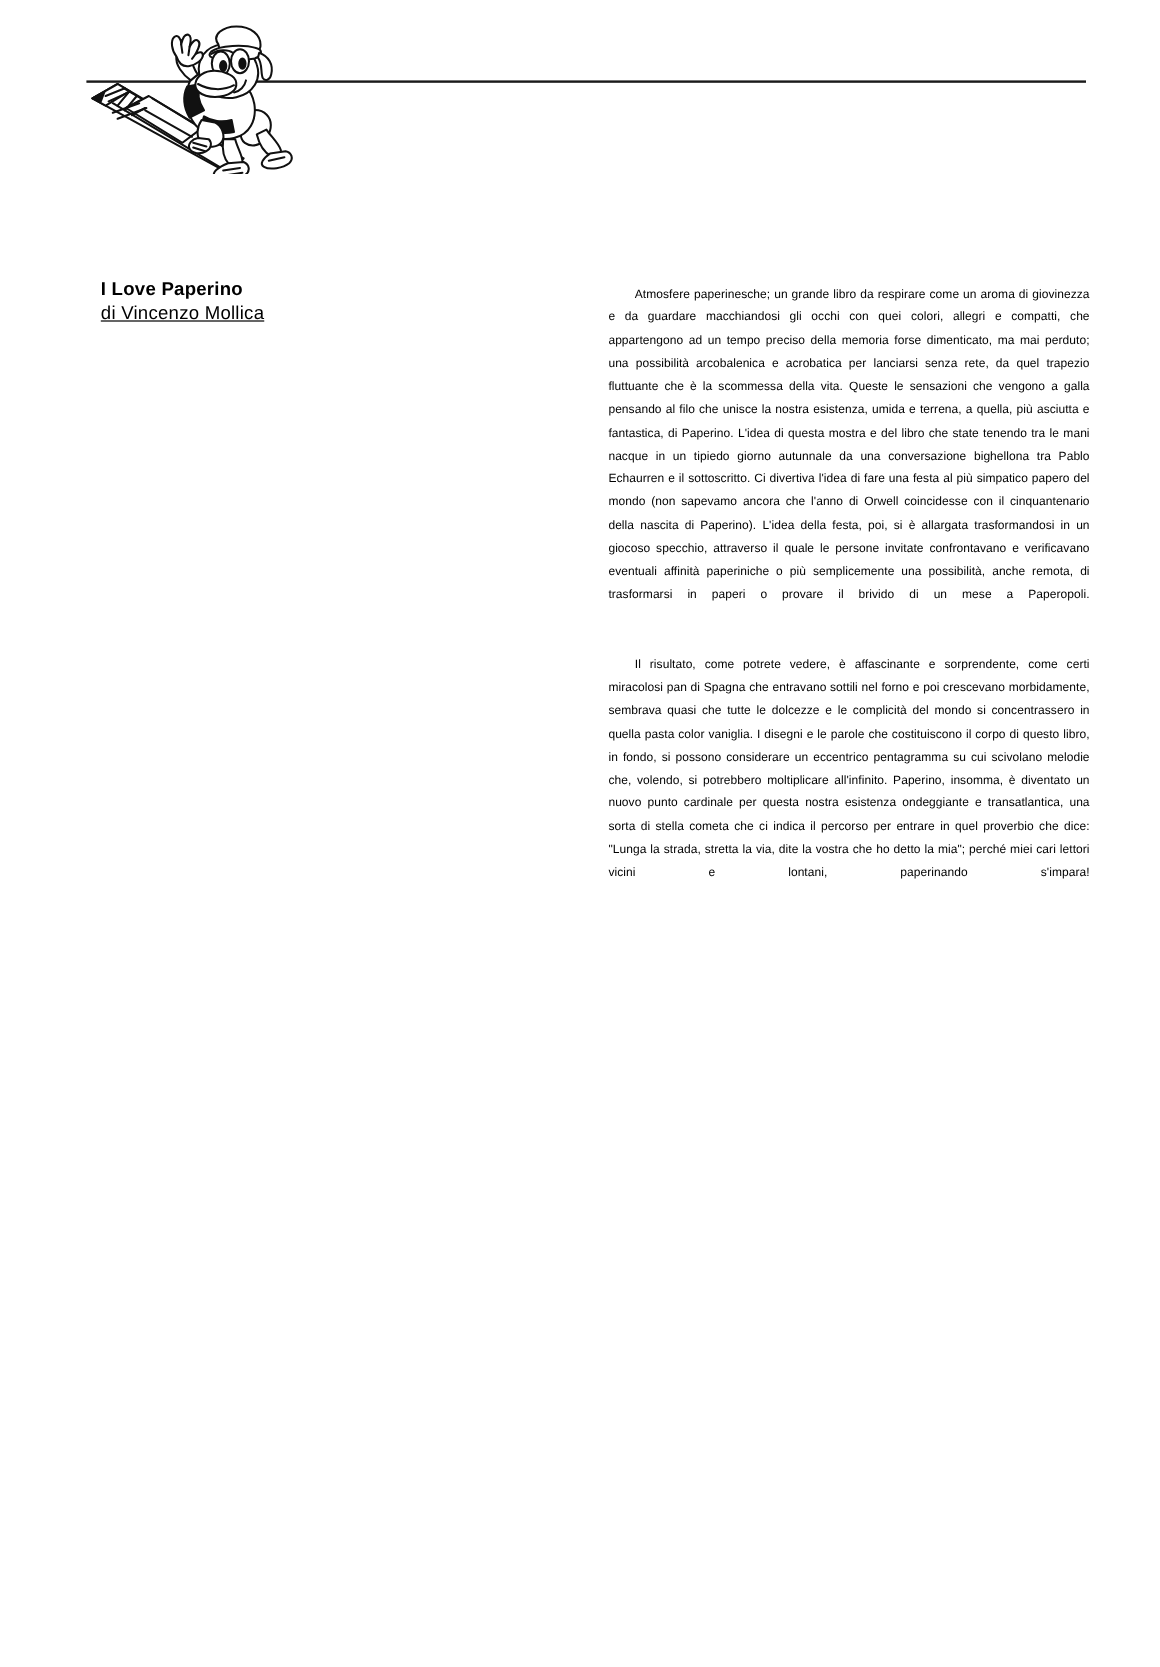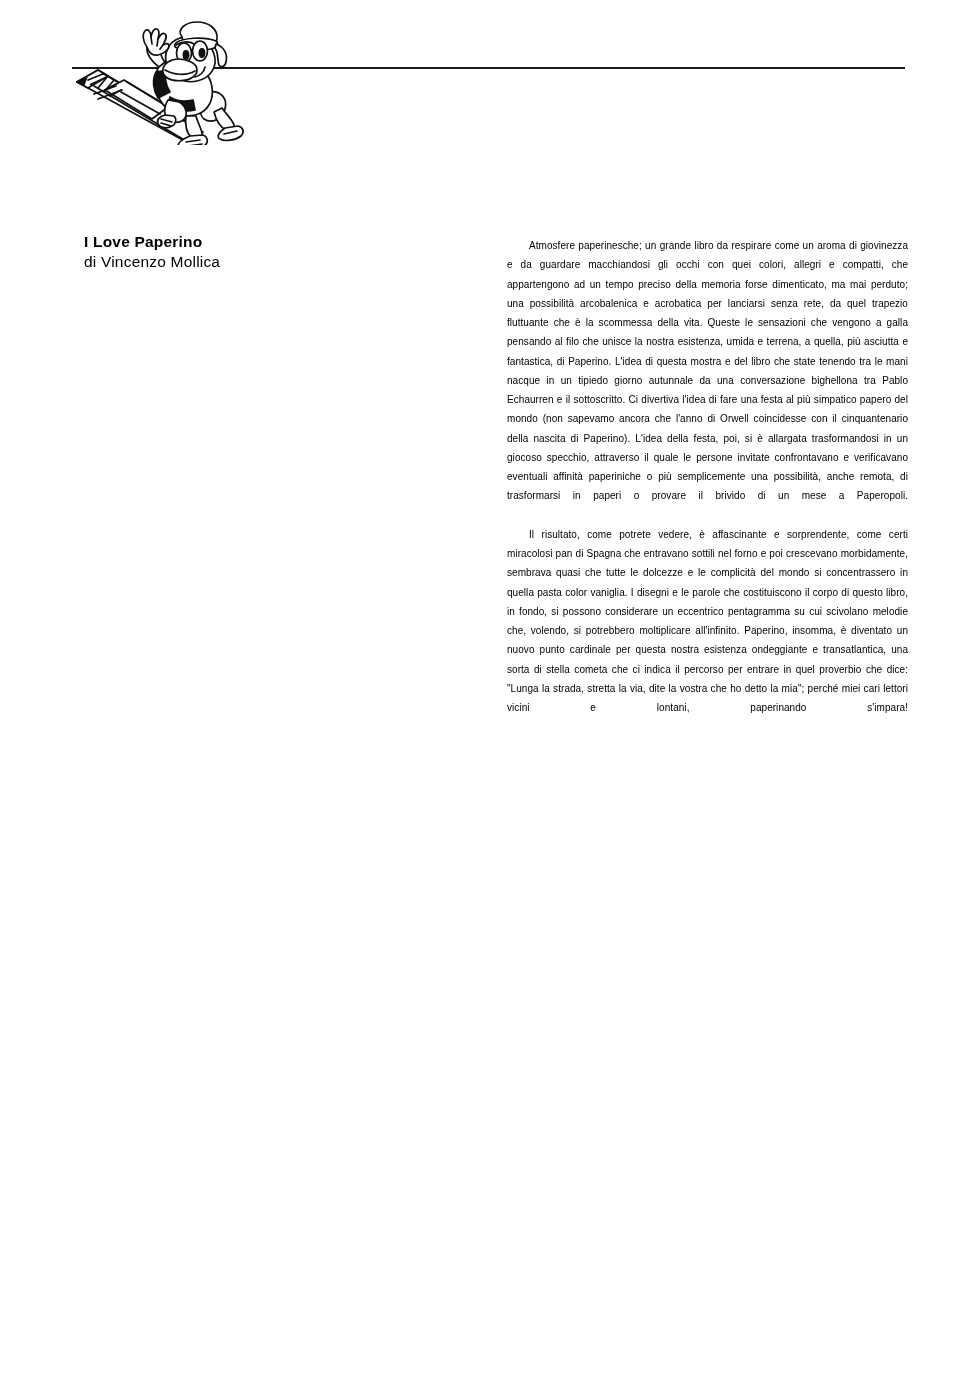--- a/index.html
+++ b/index.html
@@ -73,20 +73,21 @@
     line-height: 20px;
     letter-spacing: 0.2px;
     margin: 0;
   }
   .article-author {
     font-size: 15.5px;
     font-weight: normal;
     line-height: 20px;
     letter-spacing: 0.2px;
     margin: 0;
+    text-decoration: underline;
   }
 
   .text-column {
     position: absolute;
     left: 495px;
     top: 236px;
     width: 401px;
   }
   .body-par {
     margin: 0;
@@ -94,20 +95,21 @@
     line-height: 19.25px;
     text-align: justify;
     text-justify: inter-word;
     text-indent: 22px;
     letter-spacing: 0.05px;
     word-spacing: 0.2px;
     hyphens: manual;
   }
   .body-par.last-par {
     text-align: justify;
+    margin-top: 20px;
   }
   
   .body-par::after {
     content: "";
     display: inline-block;
     width: 100%;
   }
 </style>
 </head>
 <body>

